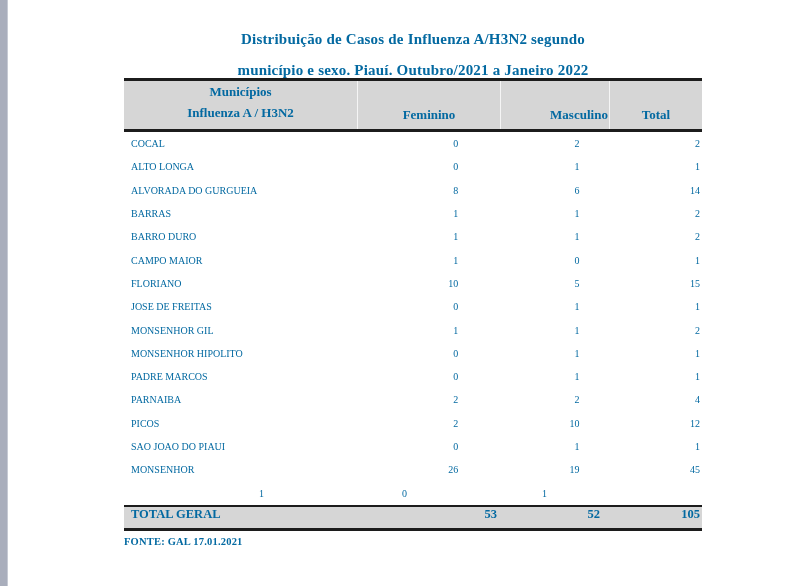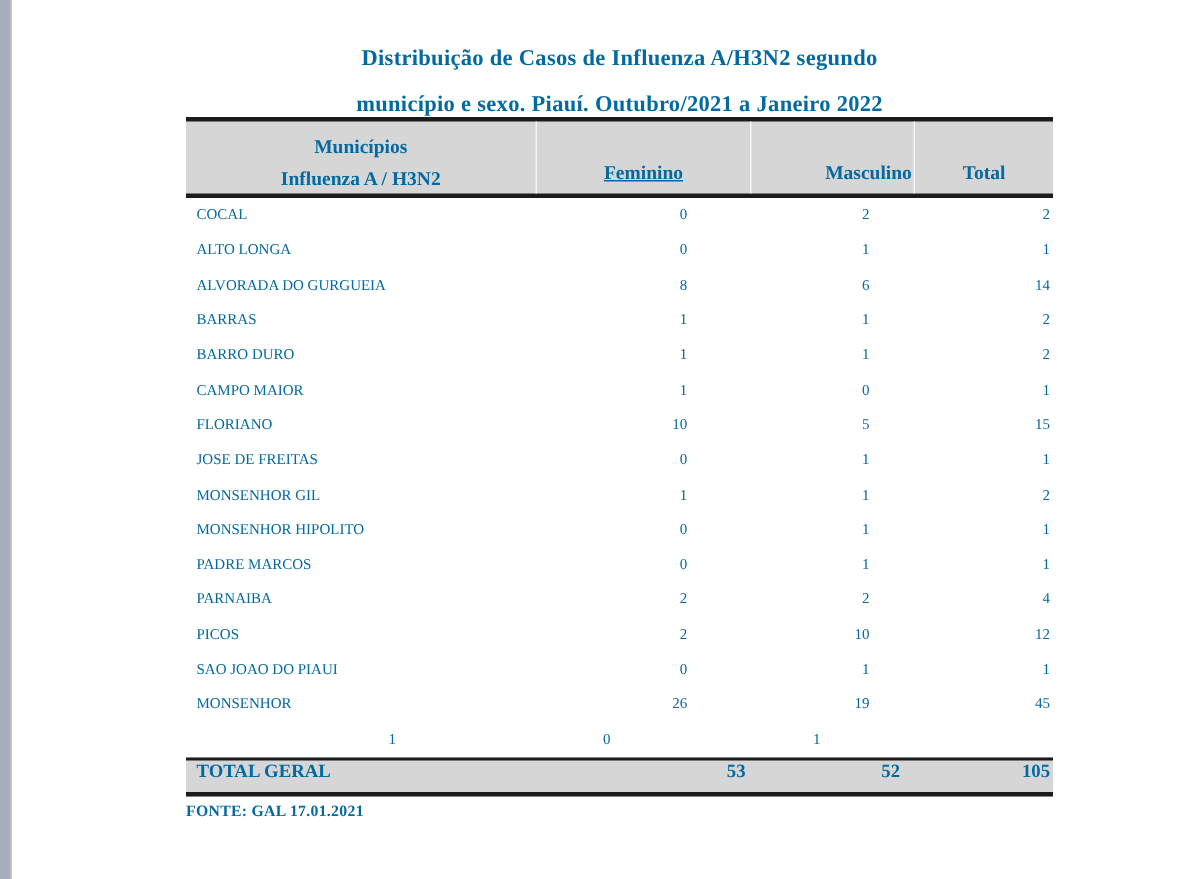--- a/index.html
+++ b/index.html
@@ -34,25 +34,24 @@
     border-top:3px solid #1c1c1c;
     border-bottom:3px solid #1c1c1c;
     font-weight:bold;
     font-size:13px;
   }
   .thead .hc1 {
     width:233px;
     display:flex; flex-direction:column;
     justify-content:flex-start;
     align-items:center;
-    padding-top:6px;
     line-height:21px;
   }
   .thead .hc { display:flex; align-items:flex-end; justify-content:center; padding-bottom:6px; }
-  .thead .hc2 { width:143px; border-left:1px solid rgba(255,255,255,0.75);text-decoration:underline; }
+  .thead .hc2 { width:143px; border-left:1px solid rgba(255,255,255,0.75); }
   .thead .hc3 { width:109px; border-left:1px solid rgba(255,255,255,0.75);padding-left:48px; }
   .thead .hc4 { width:93px;  border-left:1px solid rgba(255,255,255,0.75); }
   .tbody {}
   .trow {
     display:flex;
     height:23.3px;
     align-items:center;
     font-size:10px;
     gap:40px;
   }

